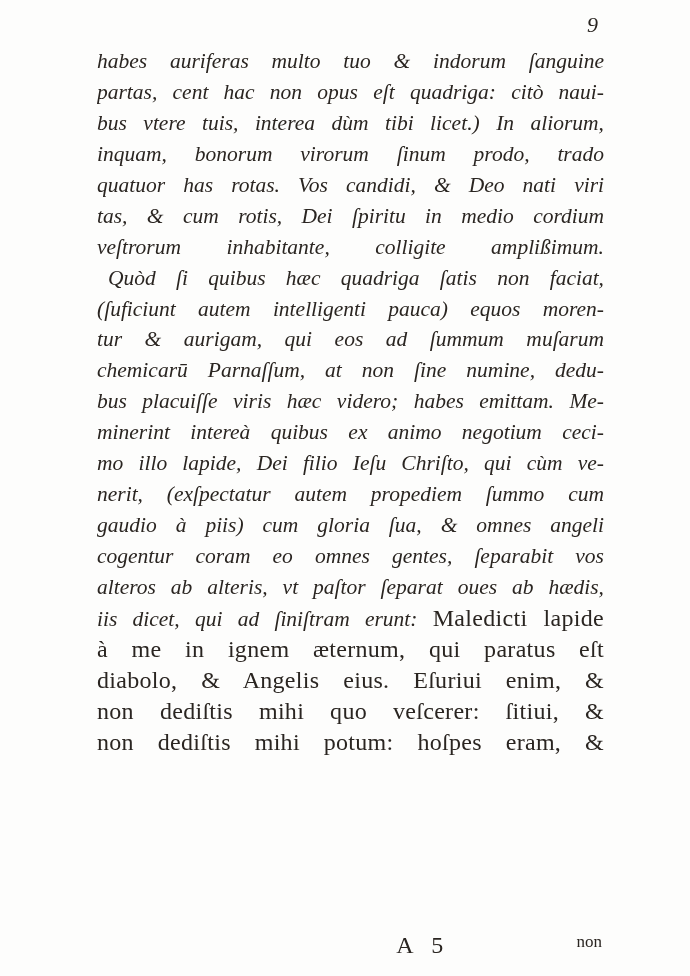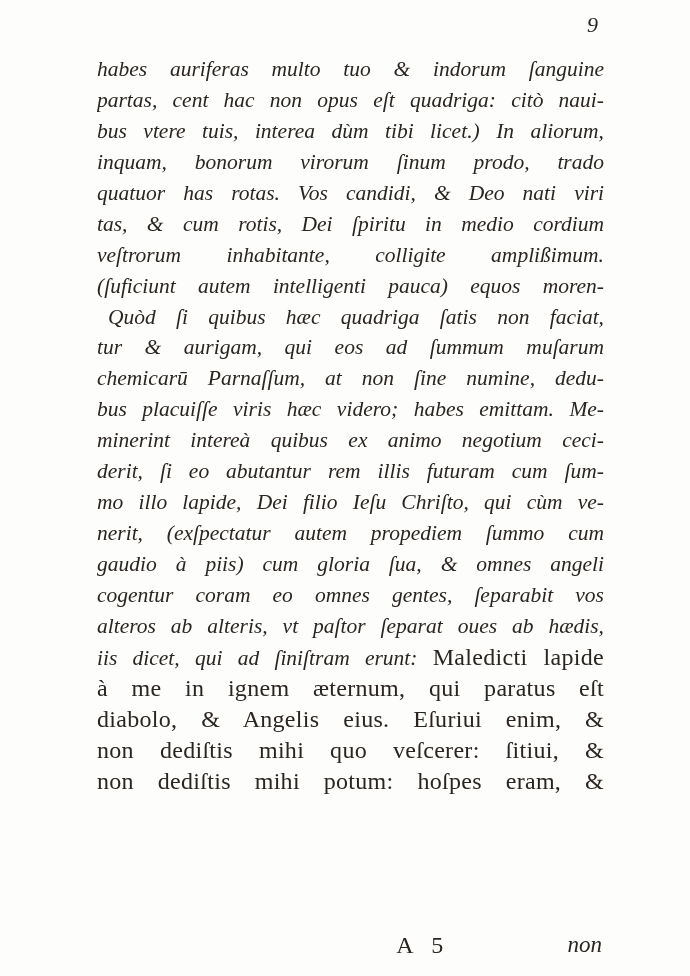--- a/index.html
+++ b/index.html
@@ -32,21 +32,21 @@
     top: 12px;
     right: 92px;
     font-style: italic;
     font-size: 22px;
     line-height: 26px;
   }
   .text-block {
     position: absolute;
     left: 97px;
     right: 86px;
-    top: 54px;
+    top: 46px;
   }
   .text-line {
     height: 30.95px;
     line-height: 30.95px;
     text-align: justify;
     text-align-last: justify;
     text-justify: inter-word;
     overflow: hidden;
   }
   .text-line.indent {
@@ -70,45 +70,43 @@
     font-size: 24px;
   }
   .signature {
     position: absolute;
     left: 59%;
     word-spacing: 13px;
   }
   .catchword {
     position: absolute;
     right: 2px;
-    font-size: 23px;
-    font-style: italic;
+    font-size: 17px;
   }
 </style>
 </head>
 <body>
 
 <div class="page">
   <div class="page-number">9</div>
 
   <div class="text-block">
       <div class="text-line"><span class="seg-italic">habes auriferas multo tuo &amp; indorum ſanguine</span></div>
       <div class="text-line"><span class="seg-italic">partas, cent hac non opus eſt quadriga: citò naui-</span></div>
       <div class="text-line"><span class="seg-italic">bus vtere tuis, interea dùm tibi licet.) In aliorum,</span></div>
       <div class="text-line"><span class="seg-italic">inquam, bonorum virorum ſinum prodo, trado</span></div>
       <div class="text-line"><span class="seg-italic">quatuor has rotas. Vos candidi, &amp; Deo nati viri</span></div>
       <div class="text-line"><span class="seg-italic">tas, &amp; cum rotis, Dei ſpiritu in medio cordium</span></div>
       <div class="text-line"><span class="seg-italic">veſtrorum inhabitante, colligite amplißimum.</span></div>
+      <div class="text-line indent"><span class="seg-italic">Quòd ſi quibus hæc quadriga ſatis non faciat,</span></div>
       <div class="text-line"><span class="seg-italic">(ſuficiunt autem intelligenti pauca) equos moren-</span></div>
-      <div class="text-line indent"><span class="seg-italic">Quòd ſi quibus hæc quadriga ſatis non faciat,</span></div>
       <div class="text-line"><span class="seg-italic">tur &amp; aurigam, qui eos ad ſummum muſarum</span></div>
       <div class="text-line"><span class="seg-italic">chemicarū Parnaſſum, at non ſine numine, dedu-</span></div>
       <div class="text-line"><span class="seg-italic">bus placuiſſe viris hæc videro; habes emittam. Me-</span></div>
       <div class="text-line"><span class="seg-italic">minerint intereà quibus ex animo negotium ceci-</span></div>
-      <div class="text-line"><span class="seg-italic">derit, ſi eo abutantur rem illis futuram cum ſum-</span></div>
       <div class="text-line"><span class="seg-italic">mo illo lapide, Dei filio Ieſu Chriſto, qui cùm ve-</span></div>
       <div class="text-line"><span class="seg-italic">nerit, (exſpectatur autem propediem ſummo cum</span></div>
       <div class="text-line"><span class="seg-italic">gaudio à piis) cum gloria ſua, &amp; omnes angeli</span></div>
       <div class="text-line"><span class="seg-italic">cogentur coram eo omnes gentes, ſeparabit vos</span></div>
       <div class="text-line"><span class="seg-italic">alteros ab alteris, vt paſtor ſeparat oues ab hædis,</span></div>
       <div class="text-line"><span class="seg-italic">iis dicet, qui ad ſiniſtram erunt: </span><span class="seg-roman">Maledicti lapide</span></div>
       <div class="text-line"><span class="seg-roman">à me in ignem æternum, qui paratus eſt</span></div>
       <div class="text-line"><span class="seg-roman">diabolo, &amp; Angelis eius. Eſuriui enim, &amp;</span></div>
       <div class="text-line"><span class="seg-roman">non dediſtis mihi quo veſcerer: ſitiui, &amp;</span></div>
       <div class="text-line"><span class="seg-roman">non dediſtis mihi potum: hoſpes eram, &amp;</span></div>

